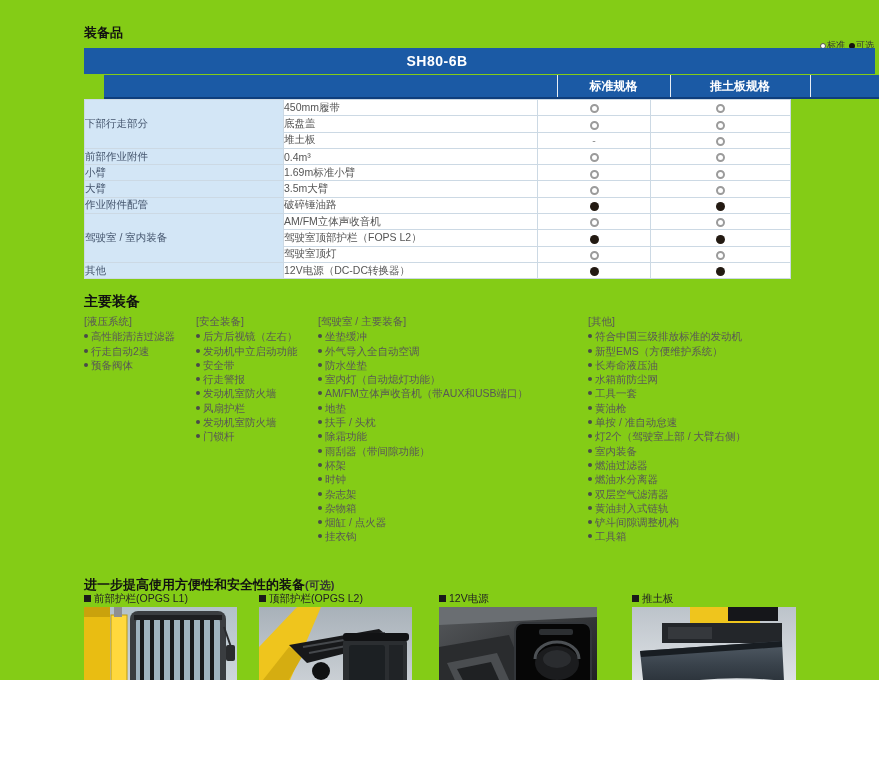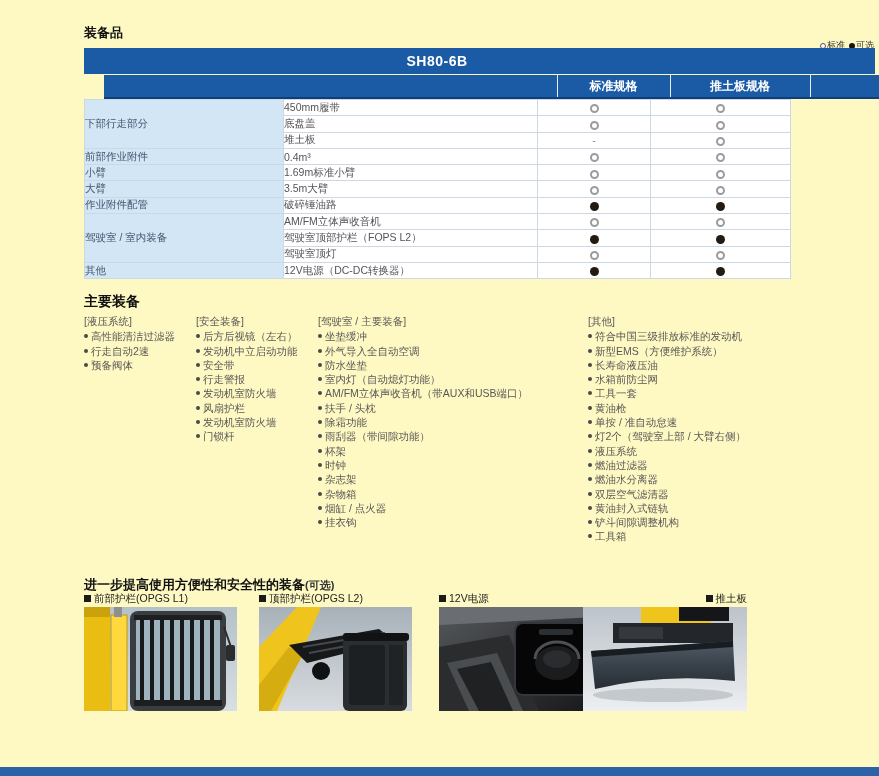--- a/index.html
+++ b/index.html
@@ -3,21 +3,21 @@
 <meta charset="utf-8">
 <style>
   :root{
     --header-blue:#1b5aa5;
     --header-blue-dark:#0f3e7c;
     --category-bg:#d3e6f6;
     --footer-blue:#2d62a6;
   }
   html,body{margin:0;padding:0;background:#fff;}
   #page{
-    position:relative;width:879px;height:776px;background:#fef9c3;overflow:hidden;
+    position:relative;width:879px;height:680px;background:#84cc16;overflow:hidden;
     font-family:"Liberation Sans","DejaVu Sans",sans-serif;color:#333;
   }
   
   .page-title{position:absolute;left:84px;top:24px;font-size:13px;font-weight:bold;color:#111;}
   .legend{position:absolute;right:5px;top:39px;font-size:9px;color:#333;}
   .legend span{vertical-align:middle;}
   .ring-sm{display:inline-block;width:4px;height:4px;border:1.5px solid #555;border-radius:50%;margin-right:1px;background:#fff;}
   .dot-sm{display:inline-block;width:6px;height:6px;background:#171310;border-radius:50%;margin:0 1px 0 4px;}
   
   .bar1{position:absolute;left:84px;top:48px;width:791px;height:26px;background:var(--header-blue);}
@@ -49,21 +49,21 @@
   #eq-col-1{left:196px;width:122px;}
   #eq-col-2{left:318px;width:250px;}
   #eq-col-3{left:588px;width:240px;}
   
   .opt-title{position:absolute;left:84px;top:576px;font-size:13px;font-weight:bold;color:#111;}
   .opt-title .opt-note{font-size:11px;font-weight:bold;color:#333;}
   .photo-block{position:absolute;top:592px;}
   .photo-caption{font-size:10.5px;color:#222;height:14px;line-height:12px;white-space:nowrap;}
   .photo-caption::before{content:"";display:inline-block;width:7px;height:7px;background:#1a1a1a;margin-right:3px;}
   .photo-frame{margin-top:1px;display:block;}
-  #photo-0{left:84px;}  #photo-1{left:259px;}  #photo-2{left:439px;}  #photo-3{left:583px;text-align:right;}
+  #photo-0{left:84px;}  #photo-1{left:259px;}  #photo-2{left:439px;}  #photo-3{left:632px;}
   
   .footer-bar{position:absolute;left:0;top:767px;width:879px;height:9px;background:var(--footer-blue);}
 </style>
 </head>
 <body>
 
 <div id="page">
 
   <div class="page-title">装备品</div>
 
@@ -180,20 +180,21 @@
       </div>
   </div>
   <div class="eq-col" id="eq-col-2">
     <div class="eq-header">[驾驶室 / 主要装备]</div>
     <div>
         <div class="eq-item">坐垫缓冲</div>
         <div class="eq-item">外气导入全自动空调</div>
         <div class="eq-item">防水坐垫</div>
         <div class="eq-item">室内灯（自动熄灯功能）</div>
         <div class="eq-item">AM/FM立体声收音机（带AUX和USB端口）</div>
+        <div class="eq-item">地垫</div>
         <div class="eq-item">扶手 / 头枕</div>
         <div class="eq-item">除霜功能</div>
         <div class="eq-item">雨刮器（带间隙功能）</div>
         <div class="eq-item">杯架</div>
         <div class="eq-item">时钟</div>
         <div class="eq-item">杂志架</div>
         <div class="eq-item">杂物箱</div>
         <div class="eq-item">烟缸 / 点火器</div>
         <div class="eq-item">挂衣钩</div>
       </div>
@@ -202,21 +203,21 @@
     <div class="eq-header">[其他]</div>
     <div>
         <div class="eq-item">符合中国三级排放标准的发动机</div>
         <div class="eq-item">新型EMS（方便维护系统）</div>
         <div class="eq-item">长寿命液压油</div>
         <div class="eq-item">水箱前防尘网</div>
         <div class="eq-item">工具一套</div>
         <div class="eq-item">黄油枪</div>
         <div class="eq-item">单按 / 准自动怠速</div>
         <div class="eq-item">灯2个（驾驶室上部 / 大臂右侧）</div>
-        <div class="eq-item">液压系统</div>
+        <div class="eq-item">室内装备</div>
         <div class="eq-item">燃油过滤器</div>
         <div class="eq-item">燃油水分离器</div>
         <div class="eq-item">双层空气滤清器</div>
         <div class="eq-item">黄油封入式链轨</div>
         <div class="eq-item">铲斗间隙调整机构</div>
         <div class="eq-item">工具箱</div>
       </div>
   </div>
 
   <div class="opt-title">

